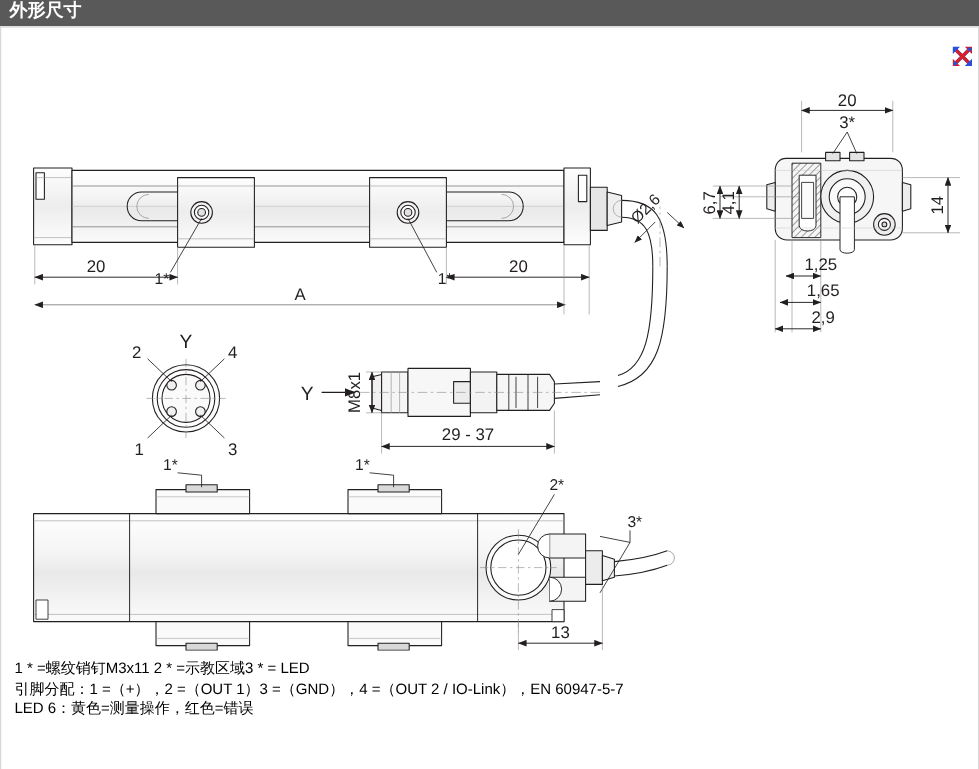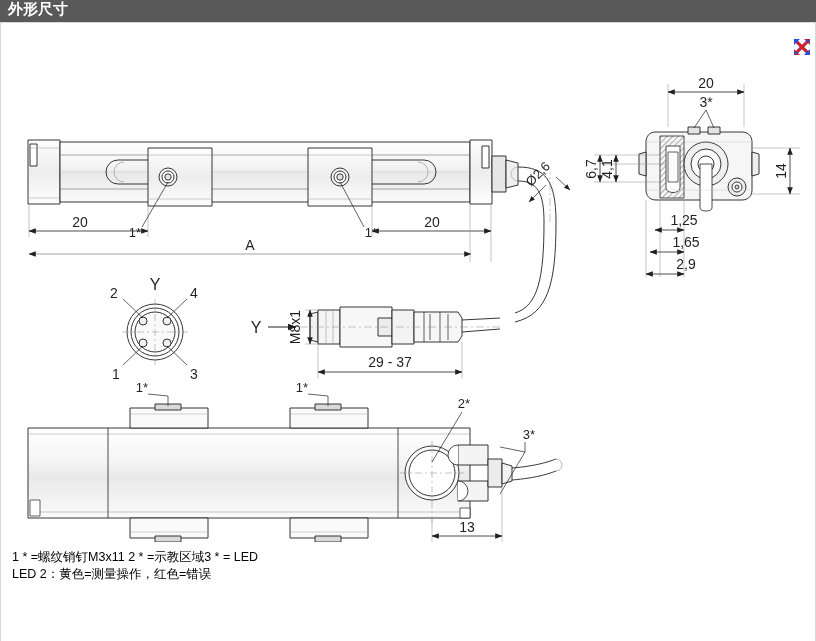--- a/index.html
+++ b/index.html
@@ -351,14 +351,15 @@
     <text x="142" y="370" text-anchor="middle" font-size="13">1*</text>
     <text x="302" y="370" text-anchor="middle" font-size="13">1*</text>
     <text x="464" y="386" text-anchor="middle" font-size="13">2*</text>
     <text x="529" y="417" text-anchor="middle" font-size="13">3*</text>
     <text x="467" y="510" text-anchor="middle">13</text>
   </g>
 </svg>
 
 <div id="footnotes">
   <div class="ln">1 * =螺纹销钉M3x11 2 * =示教区域3 * = LED</div>
-  <div class="ln">LED 2：黄色=测量操作，红色=错误</div>
+  <div class="ln">引脚分配：1 =（+），2 =（OUT 1）3 =（GND），4 =（OUT 2 / IO-Link），EN 60947-5-7</div>
+  <div class="ln">LED 6：黄色=测量操作，红色=错误</div>
 </div>
 
 </body></html>

